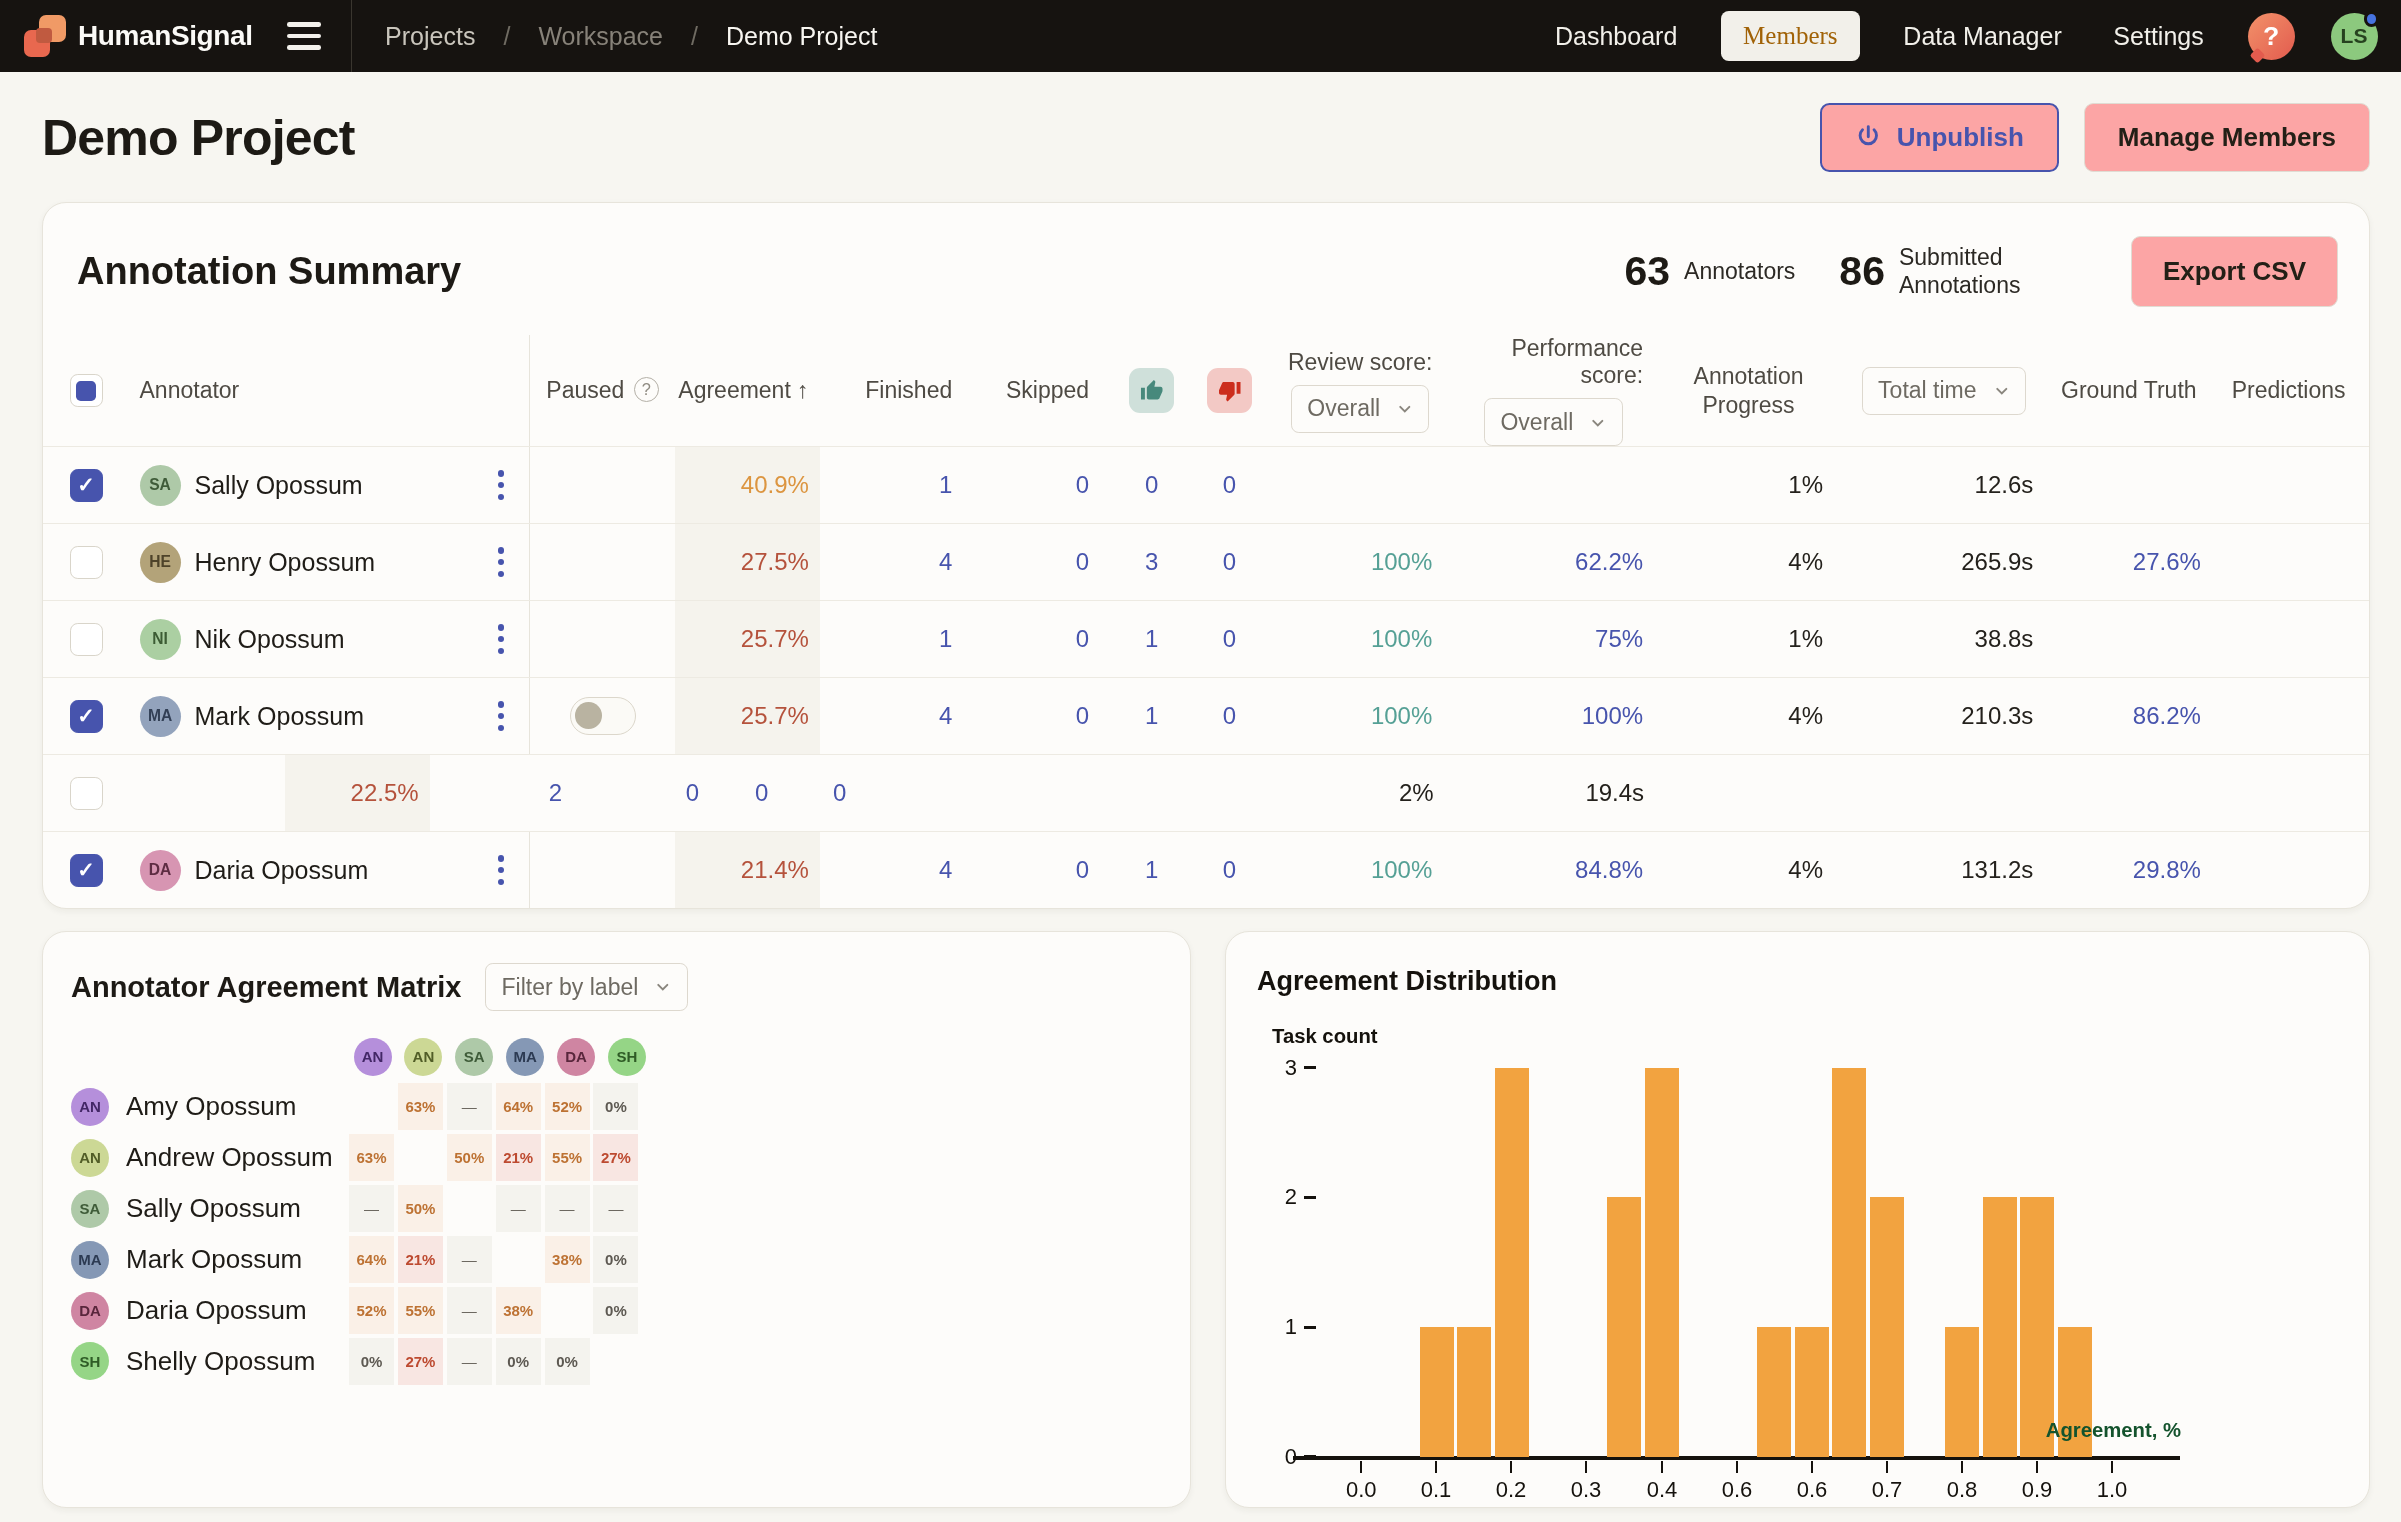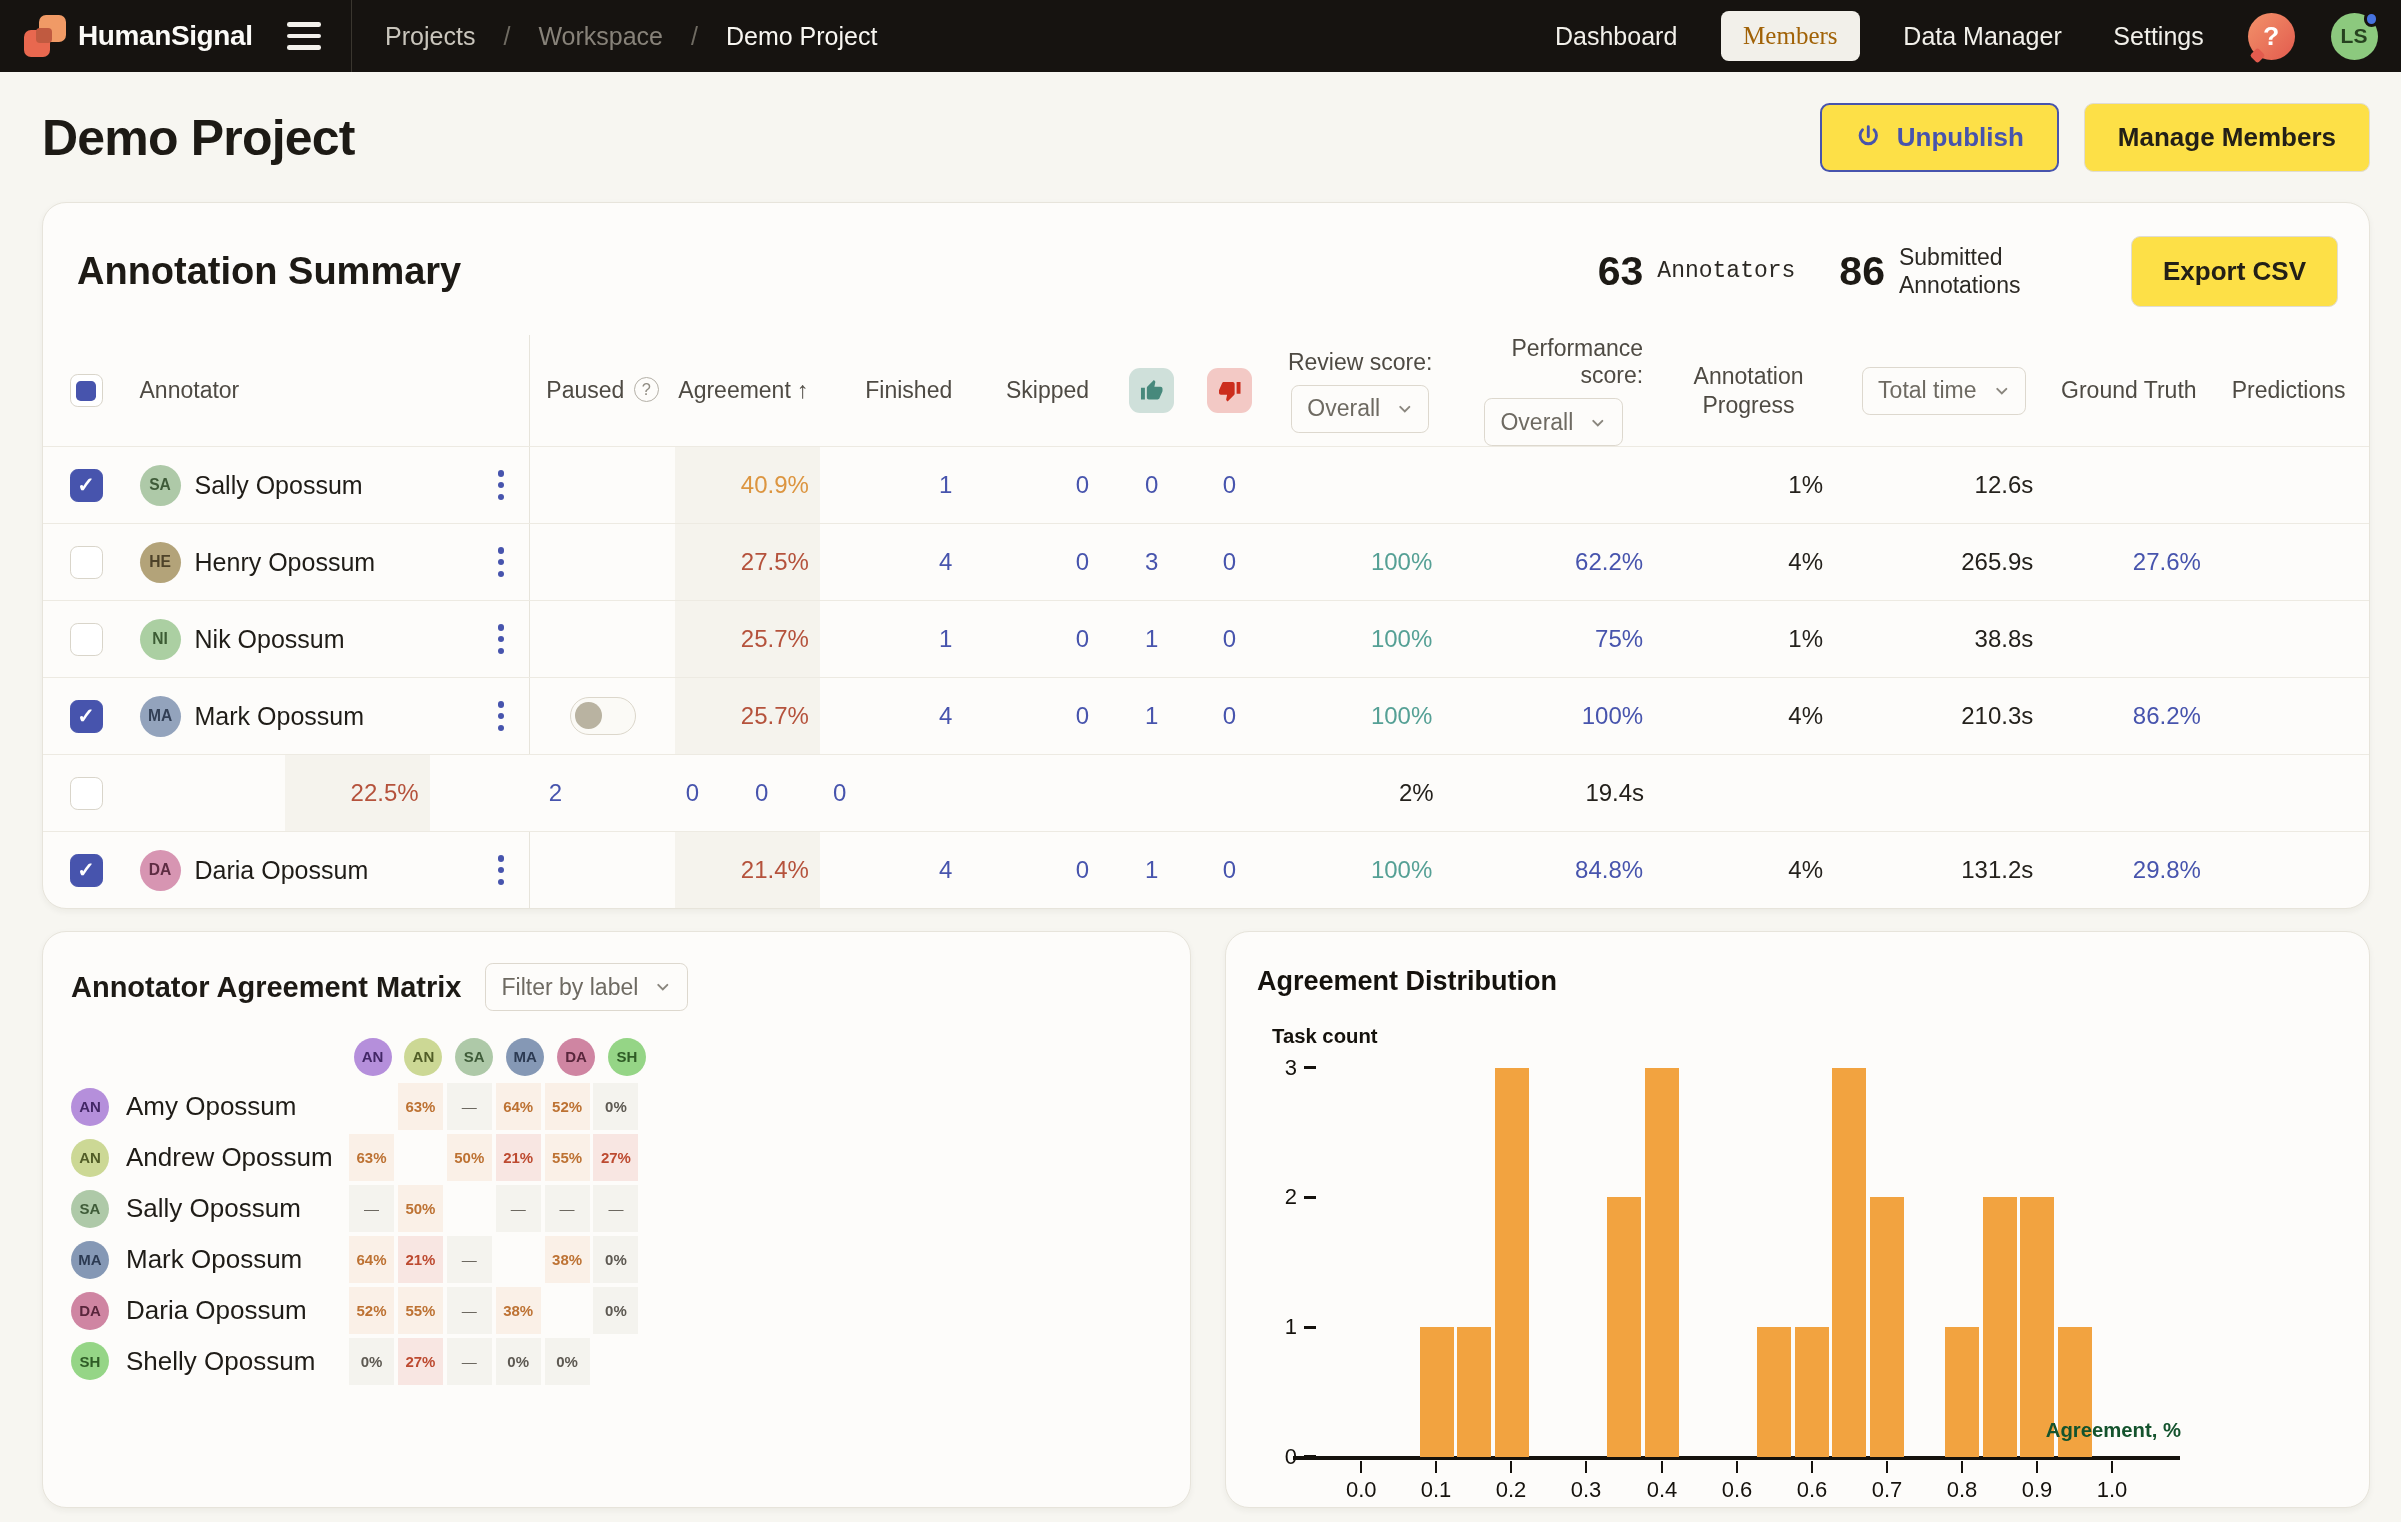--- a/index.html
+++ b/index.html
@@ -33,34 +33,34 @@
     display:flex; align-items:center; justify-content:center; color:#26421f; font-size:21px; font-weight:700; }
   .avatar-ls .dot { position:absolute; top:-1.6px; right:-1.6px; width:15.6px; height:15.6px; border-radius:50%;
     background:#4673e0; border:3.1px solid #161310; }
 
   
   .page { padding:0 31px 0 42px; }
   .page-head { display:flex; align-items:center; margin-top:31px; }
   .page-title { font-size:50px; font-weight:700; color:#1d1a15; letter-spacing:-0.8px; }
   .head-actions { margin-left:auto; display:flex; gap:25px; }
   .btn { display:flex; align-items:center; gap:15.6px; padding:17px 33px; border-radius:9.4px;
-    font-size:26px; font-weight:600; background:#fde047; cursor:pointer; }
+    font-size:26px; font-weight:600; background:#fca5a5; cursor:pointer; }
   .btn-unpublish { border:2.3px solid #4754ad; color:#4754ad; }
   .btn-plain { border:1.6px solid #e0dcd3; color:#232017; }
 
   
   .card { background:#fdfcfa; border:1.6px solid #e7e4db; border-radius:24px; box-shadow:0 2.3px 6.3px rgba(40,35,20,.05); }
   .summary-card { margin-top:30px; }
   .summary-head { display:flex; align-items:center; padding:33px 31px 7.8px 34px; }
   .summary-title { font-size:38px; font-weight:700; color:#1d1a15; }
   .summary-stats { margin-left:auto; display:flex; align-items:center; gap:44px; }
   .stat { display:flex; align-items:center; gap:14px; }
   .stat-num { font-size:41px; font-weight:700; color:#1d1a15; }
   .stat-label { font-size:23px; color:#2c2924; width:188px; line-height:1.2; }
-  .stat-label.one { width:auto;font-family:Liberation Mono, monospace; }
+  .stat-label.one { width:auto; }
   .btn-export { padding:19px 31px; }
 
   
   .tbl { margin-top:20.3px; }
   .thead, .trow { display:flex; align-items:center; padding:0 23.5px 0 26.6px; }
   .thead { min-height:103px; font-size:23px; color:#4e4a43; }
   .trow { height:77px; border-top:1.6px solid #edeae2; font-size:24px; }
   .c-sel { width:70px; }
   .c-ann { width:391px; display:flex; align-items:center; gap:14px; align-self:stretch; border-right:1.6px solid #e7e4db; }
   .c-paused { width:145px; display:flex; justify-content:center; }

